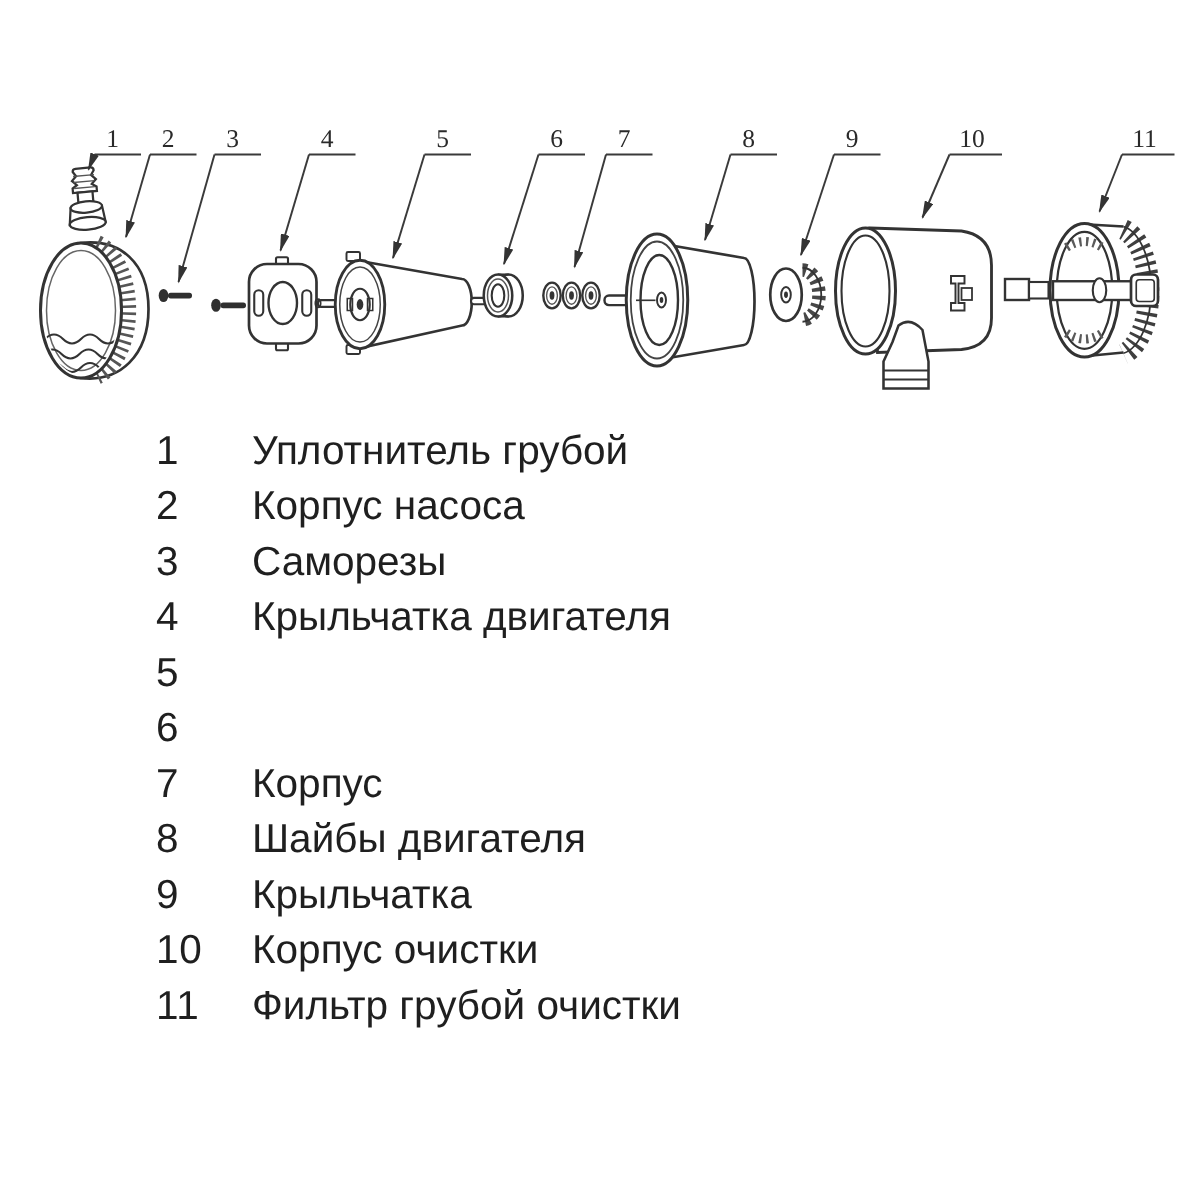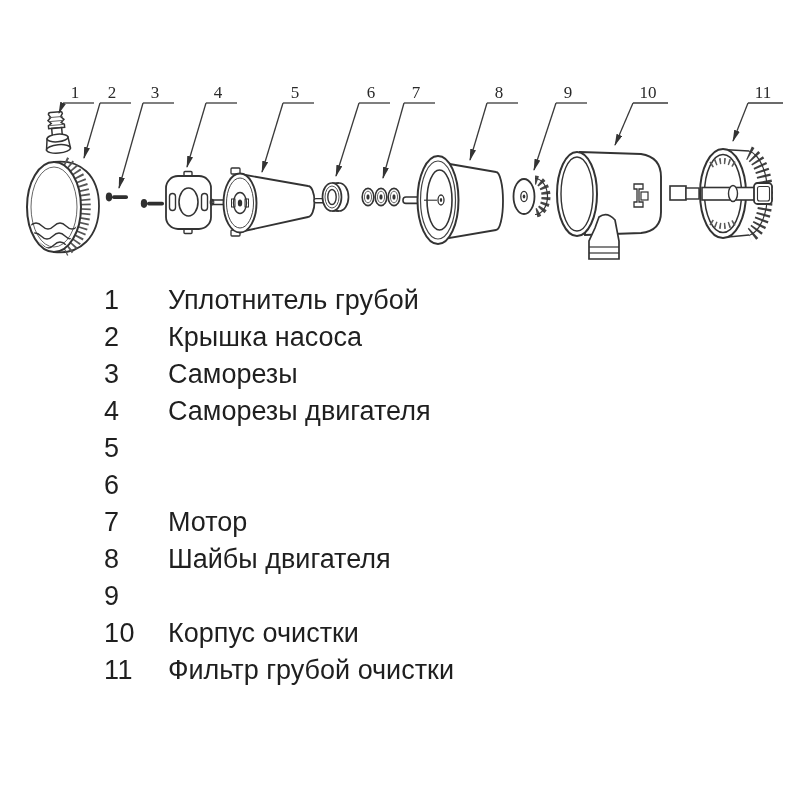--- a/index.html
+++ b/index.html
@@ -236,46 +236,47 @@
     </g>
   </svg>
 
   <div id="legend">
     <div class="legend-row">
       <span class="legend-num">1</span>
       <span class="legend-label">Уплотнитель грубой</span>
     </div>
     <div class="legend-row">
       <span class="legend-num">2</span>
-      <span class="legend-label">Крышка насоса</span>
+      <span class="legend-label">Корпус насоса</span>
     </div>
     <div class="legend-row">
       <span class="legend-num">3</span>
       <span class="legend-label">Саморезы</span>
     </div>
     <div class="legend-row">
       <span class="legend-num">4</span>
-      <span class="legend-label">Саморезы двигателя</span>
+      <span class="legend-label">Крыльчатка двигателя</span>
     </div>
     <div class="legend-row">
       <span class="legend-num">5</span>
     </div>
     <div class="legend-row">
       <span class="legend-num">6</span>
     </div>
     <div class="legend-row">
       <span class="legend-num">7</span>
-      <span class="legend-label">Мотор</span>
+      <span class="legend-label">Корпус</span>
     </div>
     <div class="legend-row">
       <span class="legend-num">8</span>
       <span class="legend-label">Шайбы двигателя</span>
     </div>
     <div class="legend-row">
       <span class="legend-num">9</span>
+      <span class="legend-label">Крыльчатка</span>
     </div>
     <div class="legend-row">
       <span class="legend-num">10</span>
       <span class="legend-label">Корпус очистки</span>
     </div>
     <div class="legend-row">
       <span class="legend-num">11</span>
       <span class="legend-label">Фильтр грубой очистки</span>
     </div>
   </div>

